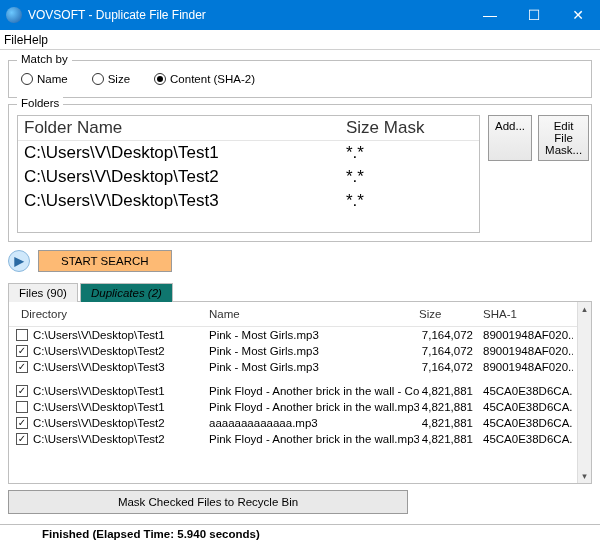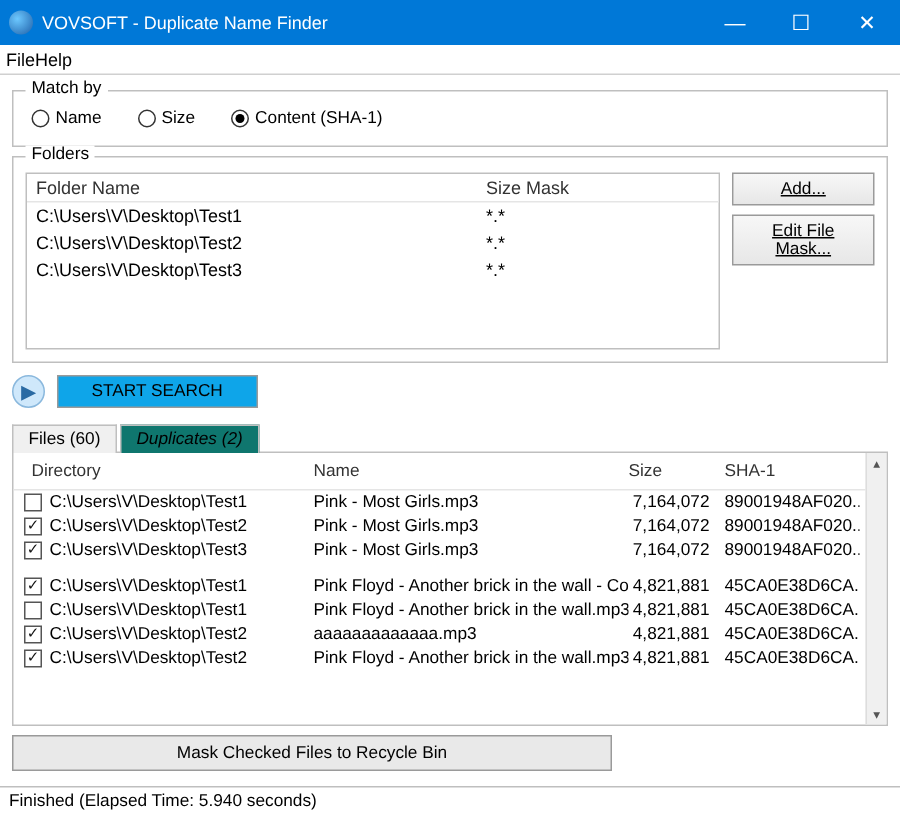--- a/index.html
+++ b/index.html
@@ -74,48 +74,49 @@
   }
   .folders-row { display: flex; gap: 8px; align-items: flex-start; }
   .folders-table {
     flex: 1;
     border: 1px solid #bfbfbf;
     height: 118px;
     overflow: hidden;
   }
   .ft-head, .ft-row {
     display: flex;
-    font-size: 12px;
+    font-size: 17px;
     padding: 2px 6px;
+    gap: 22px;
   }
   .ft-head { background: #fff; border-bottom: 1px solid #e5e5e5; color: #333; }
   .ft-c1 { flex: 0 0 300px; }
   .ft-c2 { flex: 1; }
-  .sidebtns { display: flex; flex-direction: column; gap: 6px; width: 95px; text-decoration: underline; }
+  .sidebtns { display: flex; flex-direction: row; gap: 6px; width: 95px; }
   .btn {
     border: 1px solid #9a9a9a;
     background: linear-gradient(#f7f7f7,#e7e7e7);
     font-size: 11.5px;
     text-align: center;
     padding: 4px 6px;
     cursor: default;
   }
   .search-row {
     display: flex; align-items: center; gap: 8px;
     margin-top: 8px;
   }
   .circle-btn {
     width: 22px; height: 22px; border-radius: 50%;
     background: #cfe8fb; border: 1px solid #8ab8dd;
     display: flex; align-items: center; justify-content: center;
     color: #2a6aa3; font-size: 12px; font-weight: bold;
   }
   .start-btn {
     border: 1px solid #9a9a9a;
-    background: #0ea5e9;
+    background: #fdba74;
     padding: 4px 22px;
     font-size: 11.5px;
   }
   .tabs {
     margin-top: 10px;
     display: flex;
     border-bottom: 1px solid #bfbfbf;
   }
   .tab {
     padding: 3px 10px;
@@ -165,28 +166,28 @@
     font-size: 11.5px;
   }
   .statusbar {
     position: absolute;
     left: 0; right: 0; bottom: 0;
     border-top: 1px solid #bfbfbf;
     padding: 3px 6px;
     font-size: 11.5px;
     background: #fff;
   }
-  .statusbar b { font-weight: 400; }
+  .statusbar b { font-weight: 700; margin-left: 36px; }
 </style>
 </head>
 <body>
 
 <div class="titlebar">
   <div class="app-icon"></div>
-  <div class="title">VOVSOFT - Duplicate Name Finder</div>
+  <div class="title">VOVSOFT - Duplicate File Finder</div>
   <div class="spacer"></div>
   <div class="winbtn">—</div>
   <div class="winbtn">☐</div>
   <div class="winbtn">✕</div>
 </div>
 
 <div class="menubar">
   <span>File</span>
   <span>Help</span>
 </div>
@@ -199,21 +200,21 @@
       <div class="radio">
         <span class="dot"></span>
         <span>Name</span>
       </div>
       <div class="radio">
         <span class="dot"></span>
         <span>Size</span>
       </div>
       <div class="radio selected">
         <span class="dot"></span>
-        <span>Content (SHA-1)</span>
+        <span>Content (SHA-2)</span>
       </div>
     </div>
   </div>
 
   <div class="groupbox">
     <div class="legend">Folders</div>
     <div class="folders-row">
       <div class="folders-table">
         <div class="ft-head">
           <div class="ft-c1">Folder Name</div>
@@ -242,21 +243,21 @@
   </div>
 
   <div class="search-row">
     <div class="circle-btn">
       <span>▶</span>
     </div>
     <div class="start-btn">START SEARCH</div>
   </div>
 
   <div class="tabs">
-    <div class="tab">Files (60)</div>
+    <div class="tab">Files (90)</div>
     <div class="tab active">Duplicates (2)</div>
   </div>
 
   <div class="results">
     <div class="res-head">
       <div class="rc-dir">Directory</div>
       <div class="rc-name">Name</div>
       <div class="rc-size" style="text-align:left;">Size</div>
       <div class="rc-sha">SHA-1</div>
     </div>

